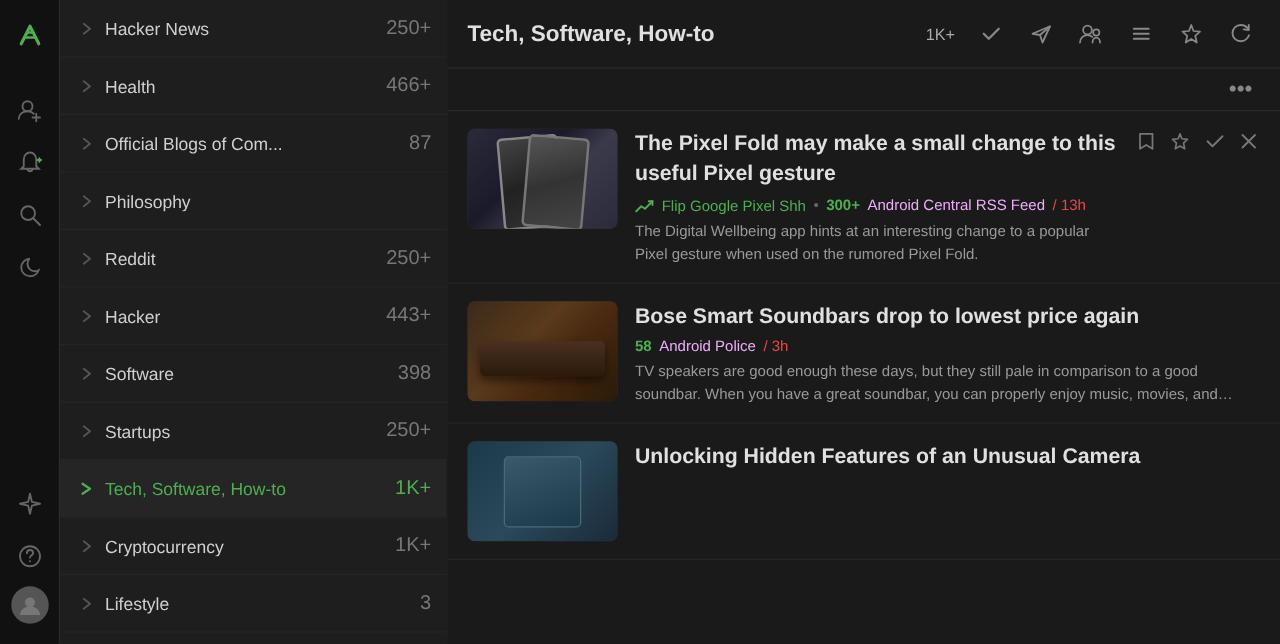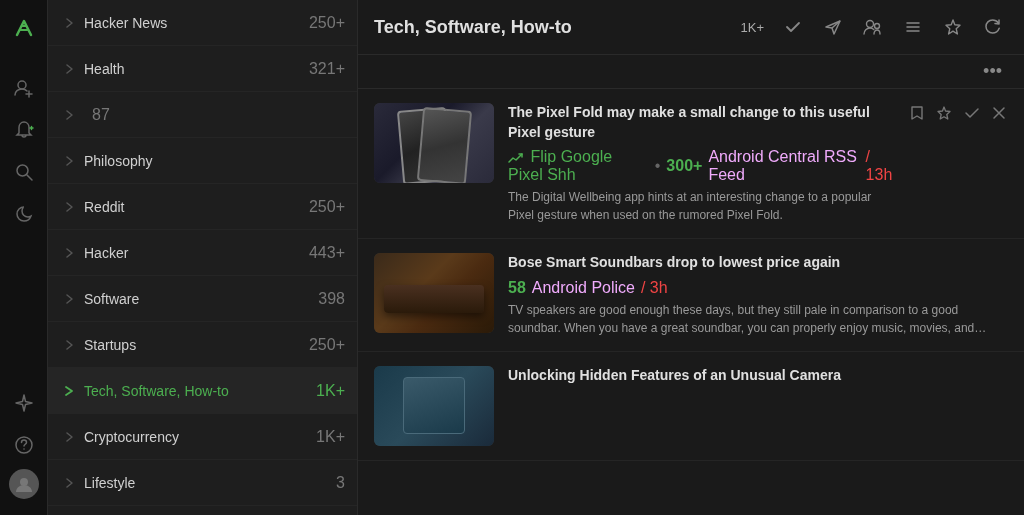--- a/index.html
+++ b/index.html
@@ -268,32 +268,32 @@
       position: absolute;
       width: 60px;
       height: 55px;
       background: linear-gradient(160deg, #3a5a6a 0%, #1a3a4a 100%);
       border-radius: 4px;
       border: 1px solid #4a6a7a;
     }
 
     .article-content { flex: 1; min-width: 0; }
     .article-title {
-      font-size: 14px;
+      font-size: 17px;
       font-weight: 600;
       color: #e0e0e0;
       line-height: 1.4;
       margin-bottom: 6px;
     }
     .article-source-row {
       display: flex;
       align-items: center;
       gap: 6px;
       margin-bottom: 4px;
-      font-size: 16px;
+      font-size: 12px;
     }
     .source-name { color: #4caf50; }
     .source-dot { color: #666; }
     .source-count { color: #4caf50; font-weight: 600; }
     .source-feed { color: #f0abfc; }
     .source-time { color: #ef4444; }
     .article-desc {
       font-size: 12px;
       color: #999;
       line-height: 1.5;
@@ -394,28 +394,29 @@
       <span class="item-label">Hacker News</span>
       <span class="item-count">250+</span>
     </div>
     <div class="sidebar-item">
       <div class="chevron">
         <svg width="10" height="12" viewBox="0 0 10 12">
           <path d="M3 2 L8 6 L3 10" stroke="#555" stroke-width="1.5" stroke-linecap="round" stroke-linejoin="round" fill="none"></path>
         </svg>
       </div>
       <span class="item-label">Health</span>
-      <span class="item-count">321+</span>
-    </div>
-    <div class="sidebar-item">
-      <div class="chevron">
-        <svg width="10" height="12" viewBox="0 0 10 12">
-          <path d="M3 2 L8 6 L3 10" stroke="#555" stroke-width="1.5" stroke-linecap="round" stroke-linejoin="round" fill="none"></path>
-        </svg>
-      </div>
+      <span class="item-count">466+</span>
+    </div>
+    <div class="sidebar-item">
+      <div class="chevron">
+        <svg width="10" height="12" viewBox="0 0 10 12">
+          <path d="M3 2 L8 6 L3 10" stroke="#555" stroke-width="1.5" stroke-linecap="round" stroke-linejoin="round" fill="none"></path>
+        </svg>
+      </div>
+      <span class="item-label">Official Blogs of Com...</span>
       <span class="item-count">87</span>
     </div>
     <div class="sidebar-item">
       <div class="chevron">
         <svg width="10" height="12" viewBox="0 0 10 12">
           <path d="M3 2 L8 6 L3 10" stroke="#555" stroke-width="1.5" stroke-linecap="round" stroke-linejoin="round" fill="none"></path>
         </svg>
       </div>
       <span class="item-label">Philosophy</span>
     </div>

